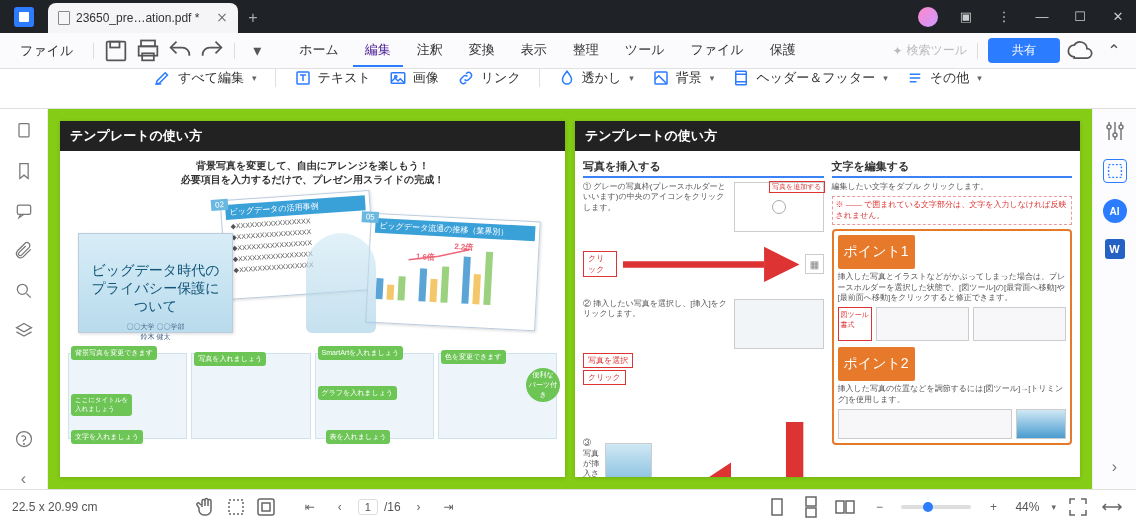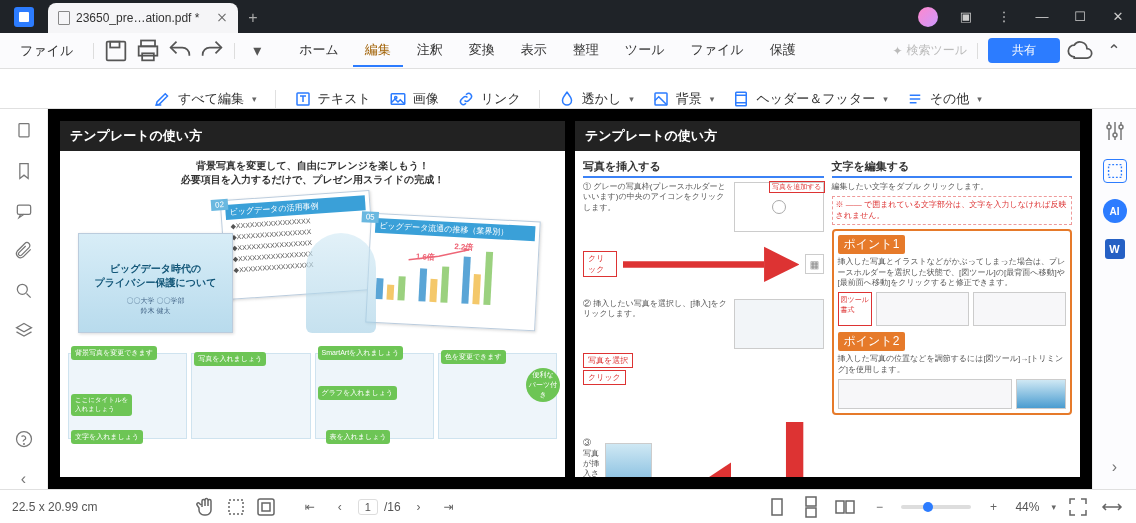--- a/index.html
+++ b/index.html
@@ -22,68 +22,68 @@
 .tb-btn { width: 36px; height: 33px; display: flex; align-items: center; justify-content: center; color: #ccc; font-size: 13px; cursor: pointer; }
 .avatar { width: 20px; height: 20px; border-radius: 50%; background: linear-gradient(135deg,#f8c,#c9f); }
 
 
 .menubar { height: 36px; border-bottom: 1px solid #e0e0e0; display: flex; align-items: center; padding: 0 8px; gap: 4px; background: #fbfbfd; }
 .menu-file { padding: 0 12px; font-size: 13px; color: #333; cursor: pointer; }
 .qa-btn { width: 28px; height: 28px; display: flex; align-items: center; justify-content: center; color: #555; cursor: pointer; }
 .qa-sep { width: 1px; height: 16px; background: #ddd; margin: 0 4px; }
 .menu-items { display: flex; gap: 2px; margin-left: 12px; }
 .menu-item { padding: 6px 12px; font-size: 13px; color: #333; cursor: pointer; }
-.menu-item.active { color: #a16207; border-bottom: 2px solid #2c7cff; }
+.menu-item.active { color: #4c1d95; border-bottom: 2px solid #2c7cff; }
 .menubar-right { margin-left: auto; display: flex; align-items: center; gap: 6px; }
 .search-box { display: flex; align-items: center; gap: 4px; color: #bbb; font-size: 12px; }
 .share-btn { background: #2c7cff; color: #fff; padding: 4px 24px; border-radius: 4px; font-size: 12px; cursor: pointer; }
 
 
-.ribbon { height: 40px; display: flex; align-items: flex-end; justify-content: center; gap: 18px; border-bottom: 1px solid #e0e0e0; background: #fff; }
+.ribbon { height: 40px; display: flex; align-items: flex-start; justify-content: center; gap: 18px; border-bottom: 1px solid #e0e0e0; background: #fff; }
 .ribbon-group { display: flex; align-items: center; gap: 6px; font-size: 13px; color: #333; cursor: pointer; }
 .ribbon-icon { width: 18px; height: 18px; display: inline-flex; align-items: center; justify-content: center; color: #2c7cff; }
 .ribbon-sep { width: 1px; height: 18px; background: #e0e0e0; }
 .chev { font-size: 9px; color: #666; margin-left: 2px; }
 
 
 .main { display: flex; height: 380px; }
 .left-panel { width: 48px; background: #fff; border-right: 1px solid #eee; display: flex; flex-direction: column; align-items: center; padding-top: 12px; gap: 20px; }
 .lp-btn { width: 20px; height: 20px; color: #777; cursor: pointer; display: flex; align-items: center; justify-content: center; }
 .lp-spacer { flex: 1; }
 
-.canvas { flex: 1; background: #000000; display: flex; gap: 10px; padding: 12px; overflow: hidden; }
+.canvas { flex: 1; background: #84cc16; display: flex; gap: 10px; padding: 12px; overflow: hidden; }
 .page { background: #fff; flex: 1; box-shadow: 0 1px 4px rgba(0,0,0,.15); display: flex; flex-direction: column; overflow: hidden; font-size: 9px; }
 .page-header { background: #222; color: #fff; padding: 6px 10px; font-size: 13px; font-weight: bold; }
 .page-body { flex: 1; padding: 8px; position: relative; font-size: 9px; color: #333; }
 
 
 .p1-top { text-align: center; font-size: 10px; font-weight: bold; color: #333; line-height: 1.4; margin-bottom: 6px; }
 .p1-slides { position: relative; height: 150px; }
 .slide { position: absolute; background: #fff; border: 1px solid #bcd; box-shadow: 1px 1px 3px rgba(0,0,0,.15); }
 .slide1 { left: 10px; top: 40px; width: 155px; height: 100px; background: linear-gradient(#d8edf7,#b8dbed); padding: 8px; }
-.slide1-title { color: #157; font-weight: bold; font-size: 10px; text-align: center; margin-top: 20px; }
+.slide1-title { color: #157; font-weight: normal; font-size: 14px; text-align: center; margin-top: 20px; }
 .slide1-sub { font-size: 7px; text-align: center; color: #468; margin-top: 6px; }
 .slide2 { left: 155px; top: 2px; width: 150px; height: 100px; transform: rotate(-4deg); padding: 4px; }
 .slide2-hdr { background: #3aa0d8; color: #fff; font-size: 8px; padding: 2px 4px; }
 .slide2-row { font-size: 7px; color: #555; margin: 3px 4px; }
 .slide3 { left: 300px; top: 24px; width: 170px; height: 110px; transform: rotate(3deg); padding: 4px; }
 .slide3-hdr { background: #3aa0d8; color: #fff; font-size: 8px; padding: 2px 4px; }
 .bars { display: flex; align-items: flex-end; gap: 4px; height: 60px; margin: 6px 4px; }
 .bar { width: 7px; background: #5aa5d6; }
 .p1-bottom { display: flex; gap: 4px; margin-top: 10px; }
 .thumb { flex: 1; background: #eef5fa; border: 1px solid #cfe3ef; height: 86px; position: relative; }
 .callout { position: absolute; background: #6dc555; color: #fff; font-size: 7px; padding: 2px 4px; border-radius: 3px; white-space: nowrap; }
 
 
 .p2-cols { display: flex; gap: 8px; }
 .p2-col { flex: 1; }
 .p2-h { font-weight: bold; font-size: 11px; border-bottom: 2px solid #3b82f6; padding-bottom: 2px; margin-bottom: 4px; }
 .p2-small { font-size: 8px; color: #555; line-height: 1.3; }
 .red-box { border: 1px solid #d33; font-size: 8px; padding: 1px 4px; color: #d33; display: inline-block; }
-.orange-tag { background: #e67a2a; color: #fff; font-size: 12px; padding: 1px 6px; display: inline-block; border-radius: 2px; }
+.orange-tag { background: #e67a2a; color: #fff; font-size: 14px; padding: 8px 6px; display: inline-block; border-radius: 2px; }
 .orange-panel { border: 2px solid #e67a2a; border-radius: 4px; padding: 4px; margin-top: 4px; font-size: 8px; color: #444; }
 
 .right-panel { width: 44px; background: #fcfcfe; border-left: 1px solid #eee; display: flex; flex-direction: column; align-items: center; padding-top: 10px; gap: 16px; }
 .rp-btn { width: 24px; height: 24px; display: flex; align-items: center; justify-content: center; cursor: pointer; border-radius: 4px; }
 
 
 .statusbar { height: 34px; border-top: 1px solid #e0e0e0; display: flex; align-items: center; padding: 0 12px; font-size: 12px; color: #555; gap: 8px; }
 .sb-center { margin-left: auto; margin-right: auto; display: flex; align-items: center; gap: 6px; transform: translateX(-40px); }
 .sb-right { margin-left: auto; display: flex; align-items: center; gap: 10px; }
 .sb-btn { width: 24px; height: 24px; display: flex; align-items: center; justify-content: center; color: #666; cursor: pointer; }

